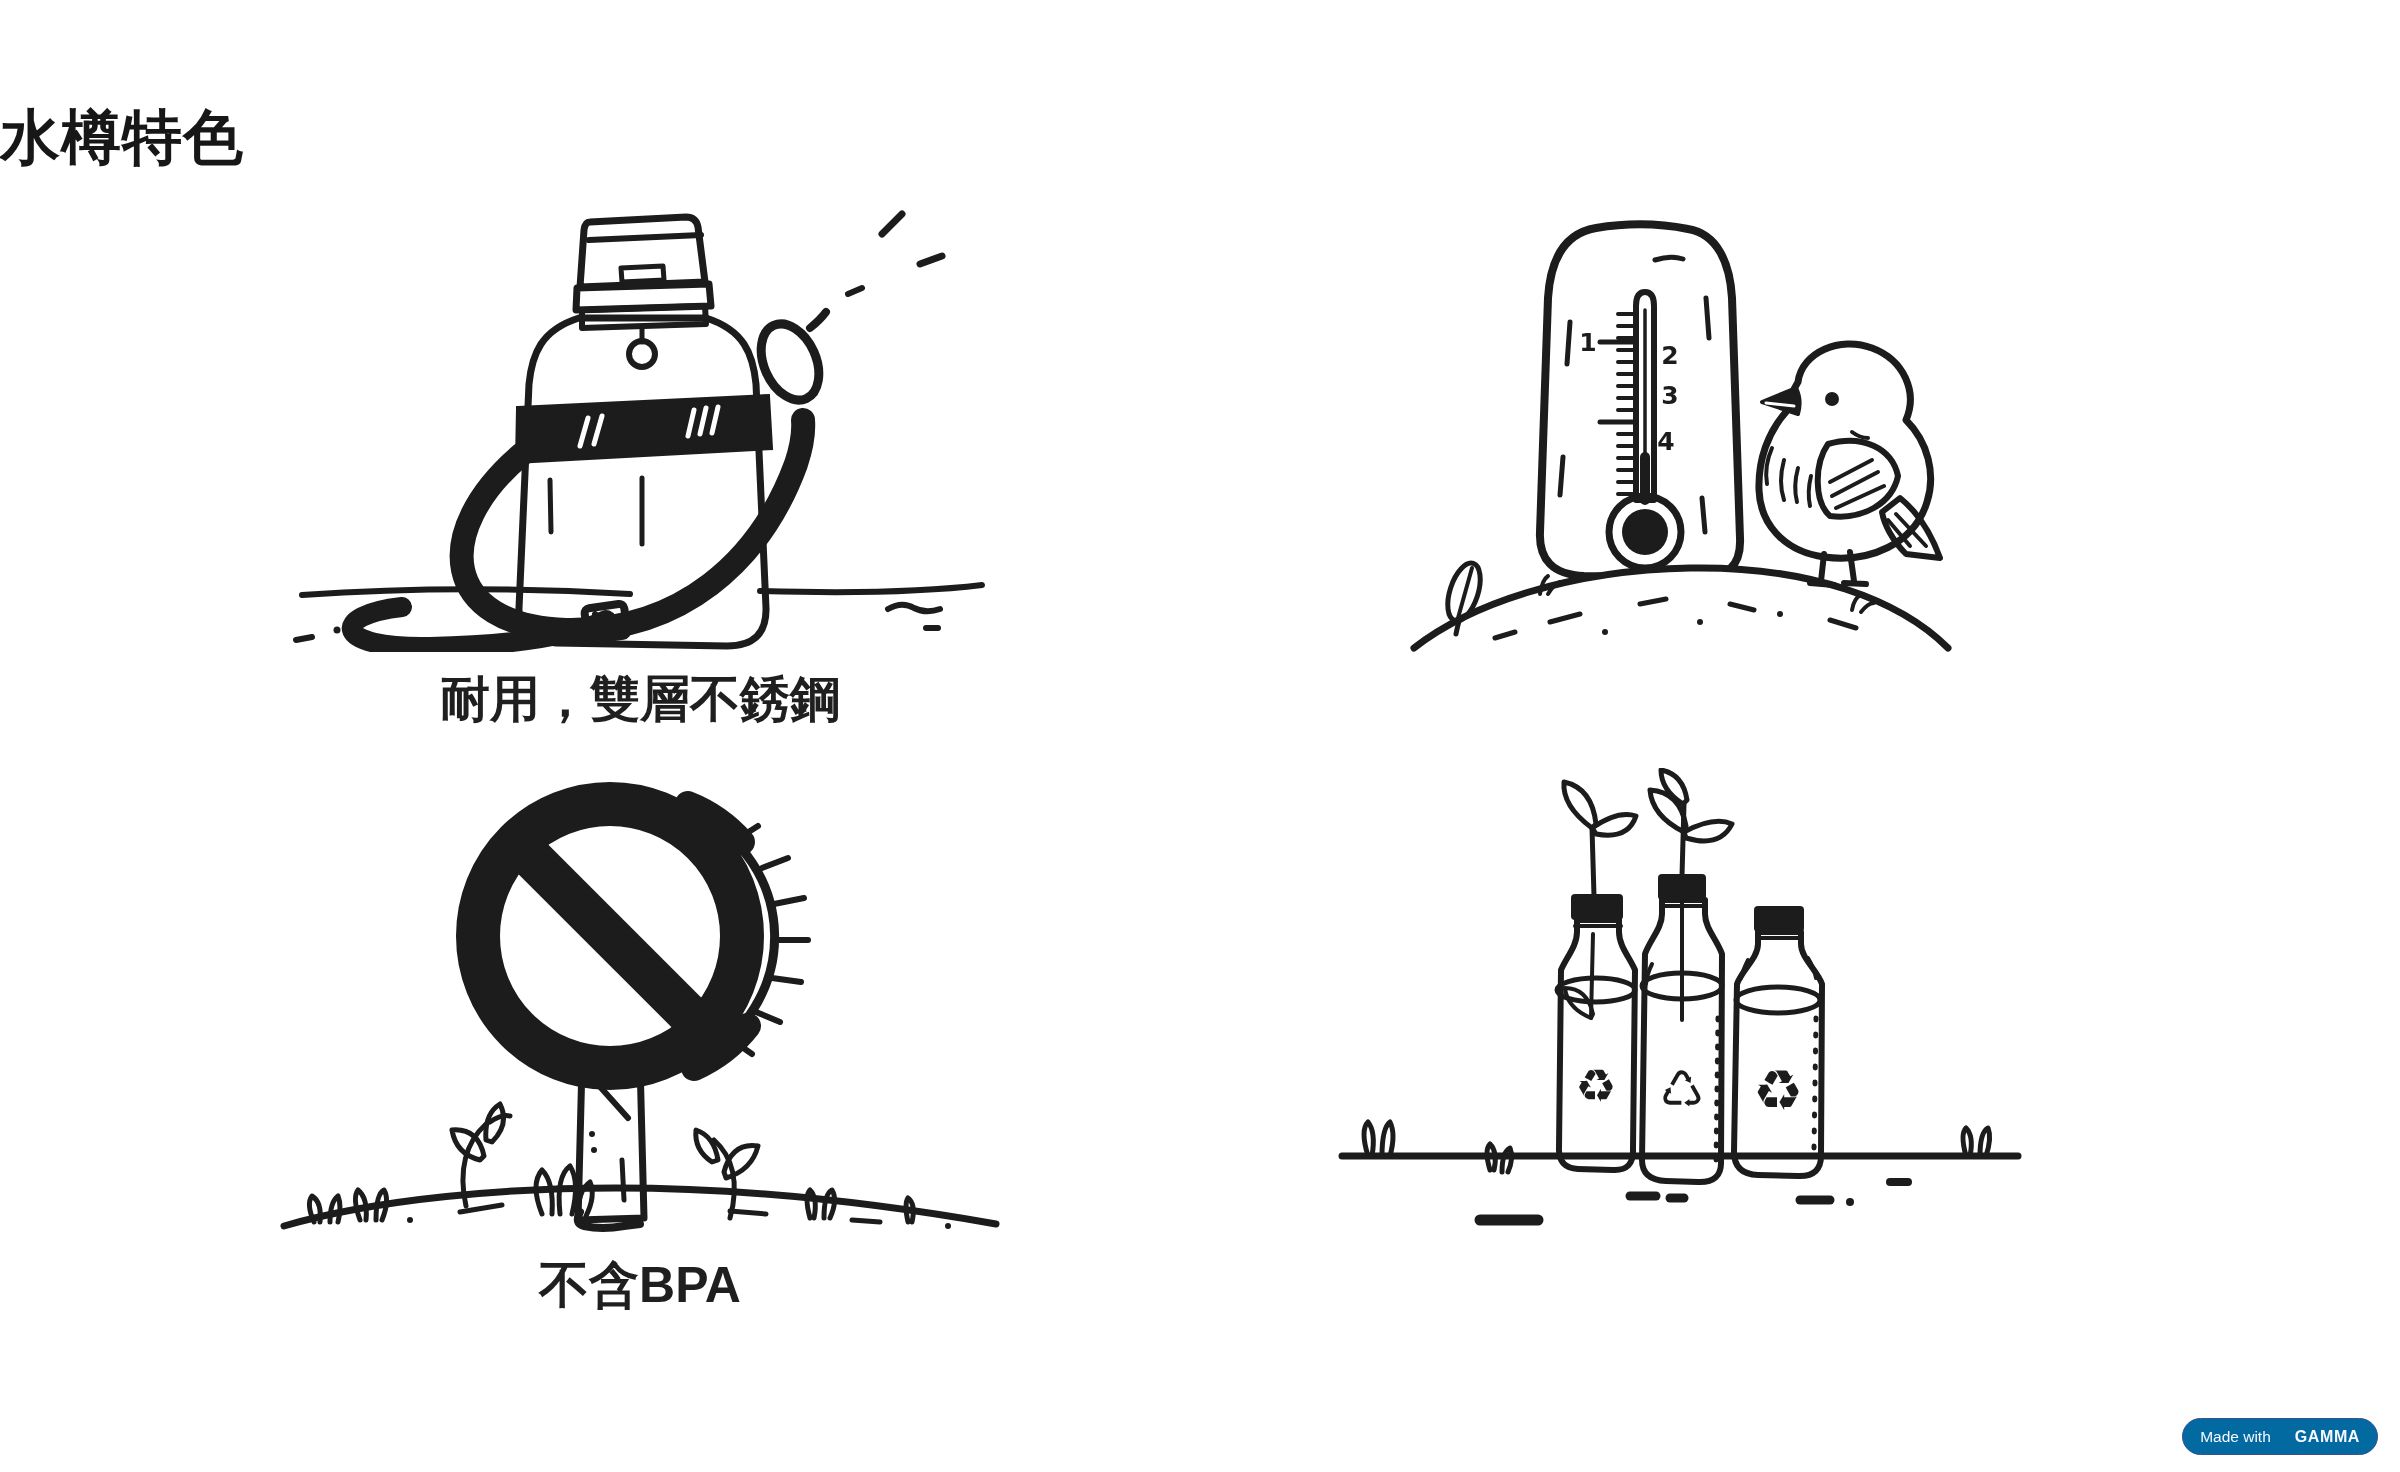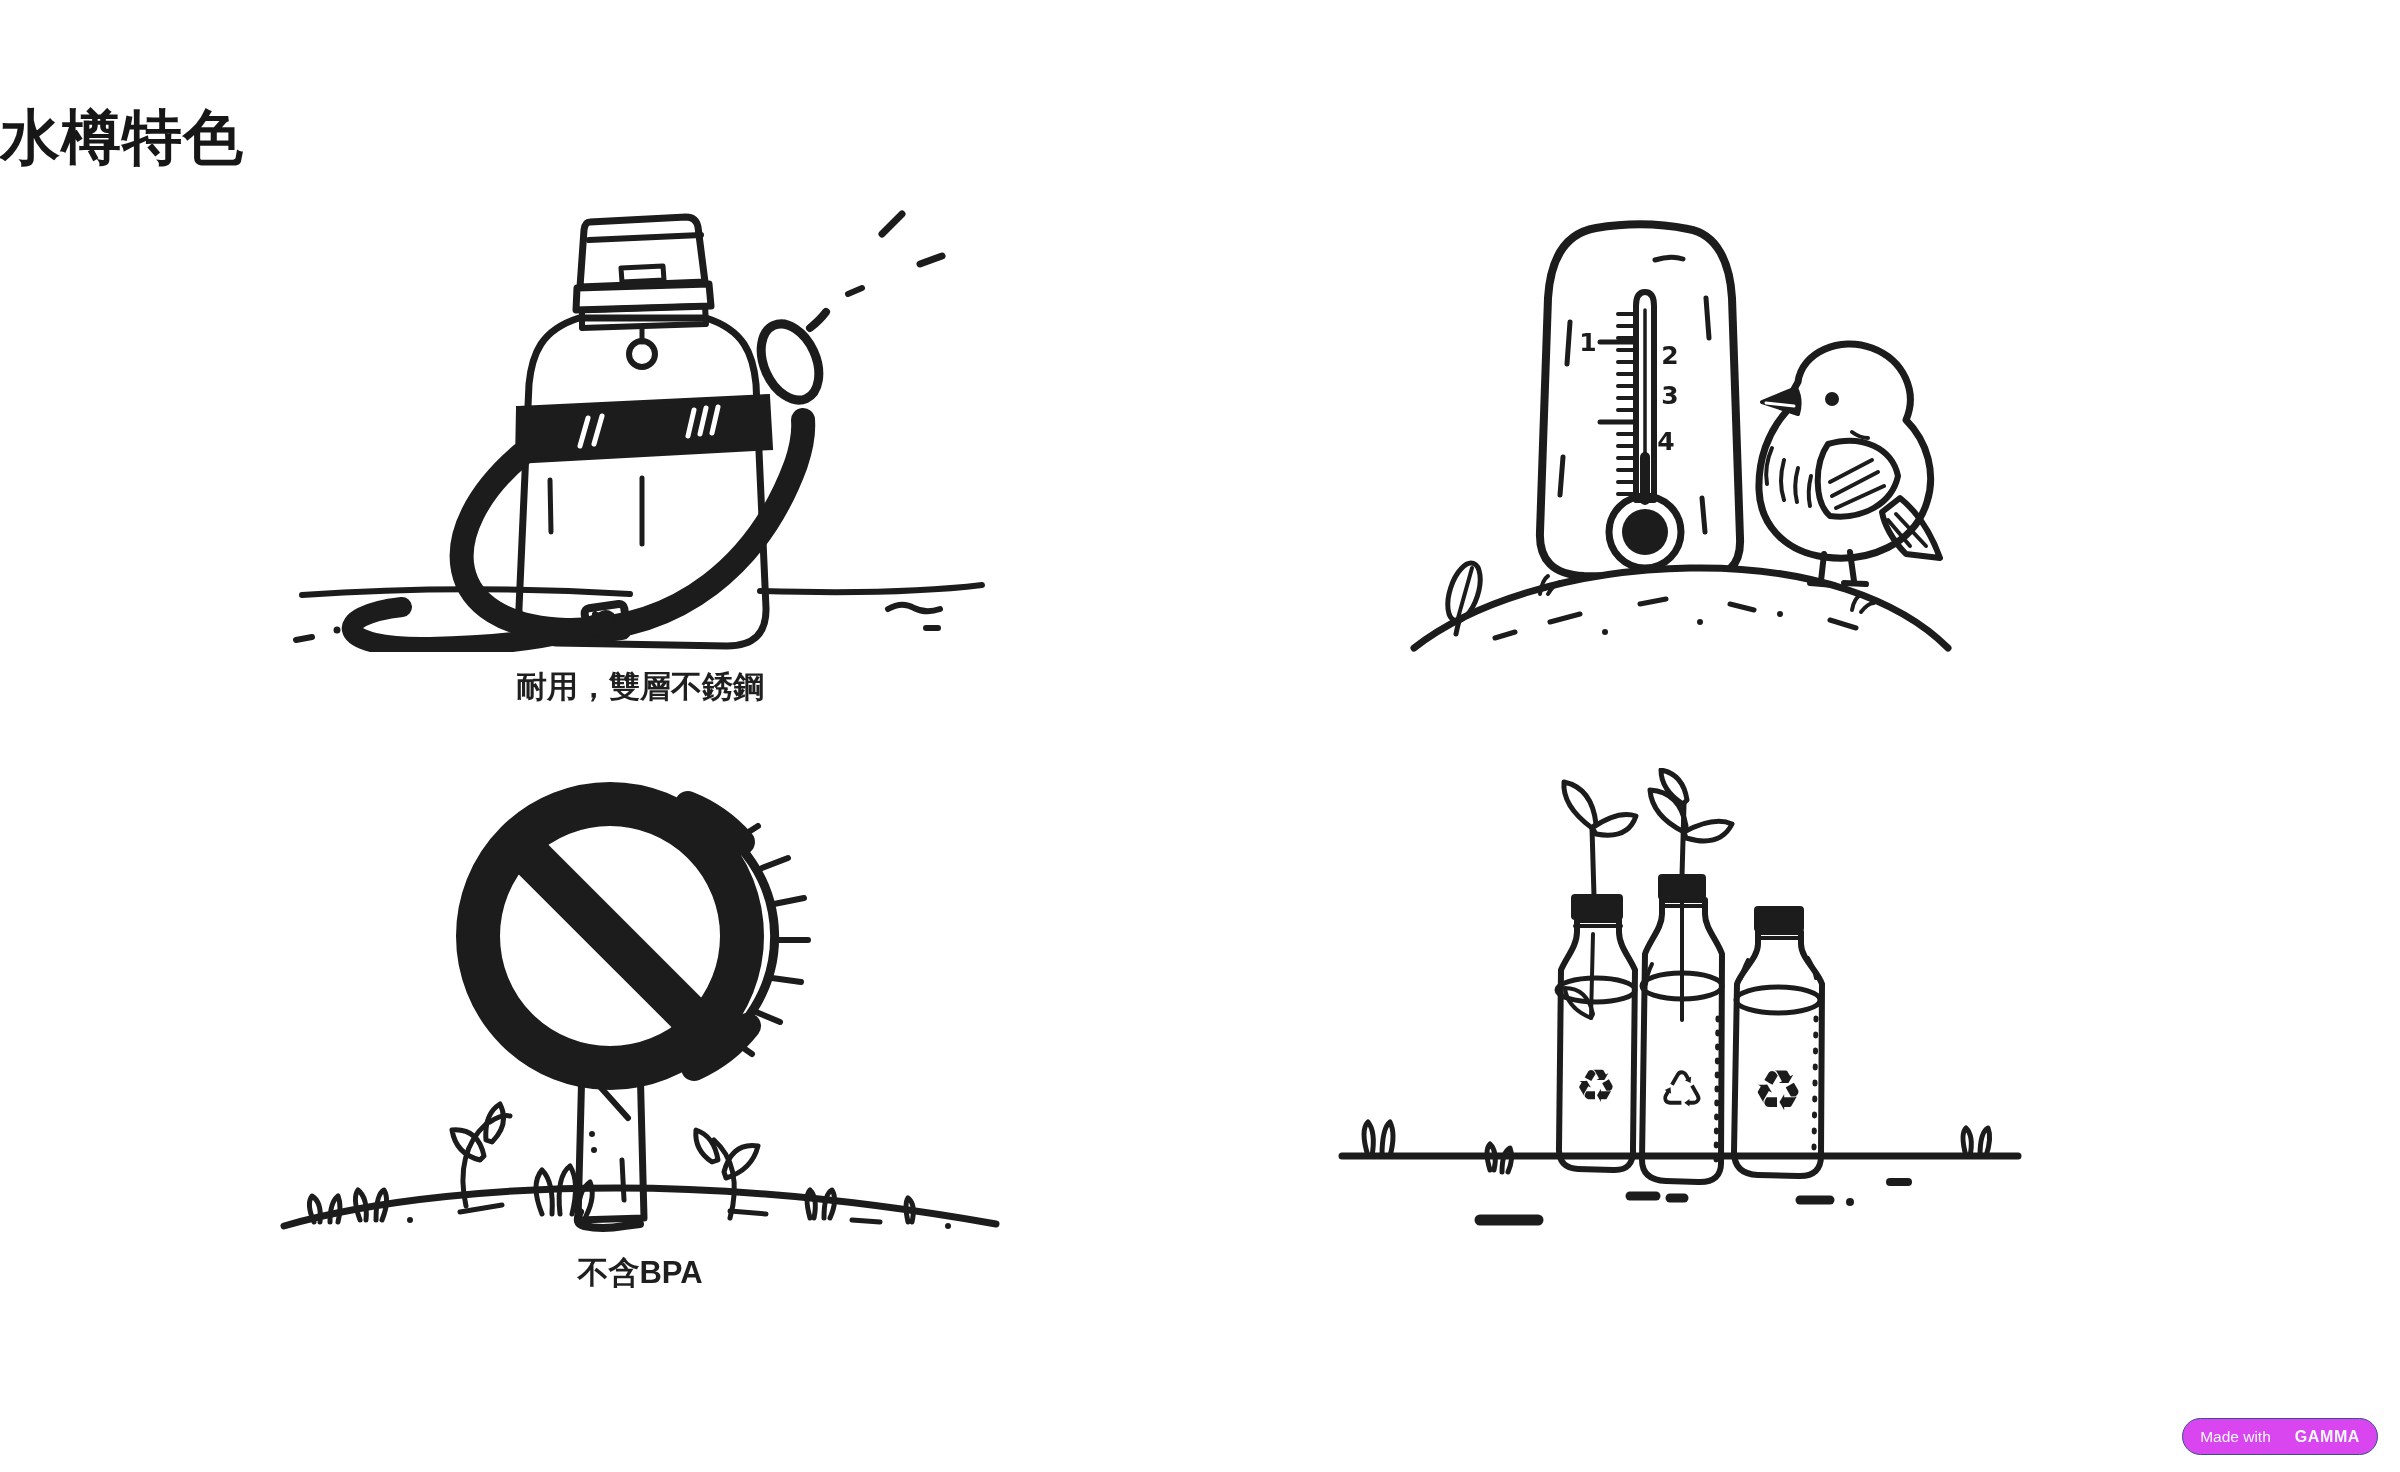--- a/index.html
+++ b/index.html
@@ -1,27 +1,27 @@
 <!DOCTYPE html>
 <html><head>
 <meta charset="utf-8">
 <style>
   *{margin:0;padding:0;box-sizing:border-box}
   html,body{width:2400px;height:1472px}
   body{background:#ffffff;font-family:"Liberation Sans","DejaVu Sans",sans-serif;position:relative;overflow:hidden;color:#1b1b1b}
   .title{position:absolute;top:98px;left:0;width:100%;font-size:60px;font-weight:700;letter-spacing:1px;color:#171717}
   .cell{position:absolute;width:1000px;display:flex;flex-direction:column;align-items:center}
   .cell svg{display:block}
-  .caption{margin-top:14px;font-size:31px;font-weight:700;text-align:center;white-space:nowrap;color:#1f1f1f}
+  .caption{margin-top:14px;font-size:50px;font-weight:700;text-align:center;white-space:nowrap;color:#1f1f1f}
   #cell-tl{left:140px;top:202px}
   #cell-tr{left:1180px;top:202px}
   #cell-bl{left:140px;top:768px}
   #cell-br{left:1180px;top:768px}
   .badge{position:absolute;right:22px;bottom:17px;height:37px;padding:0 17px;border-radius:19px;
-         background:#d946ef;border:1px solid #3a5190;color:#f5f9ff;display:flex;align-items:center;
+         background:#0369a1;border:1px solid #3a5190;color:#f5f9ff;display:flex;align-items:center;
          font-size:15.5px;cursor:pointer}
   .badge b{font-weight:800;letter-spacing:.6px;margin-left:24px;font-size:16px}
   .ink{stroke:#1c1c1c;fill:none;stroke-linecap:round;stroke-linejoin:round}
 </style>
 </head>
 <body>
 
 <h1 class="title">水樽特色</h1>
 
 <div class="cell" id="cell-tl">

